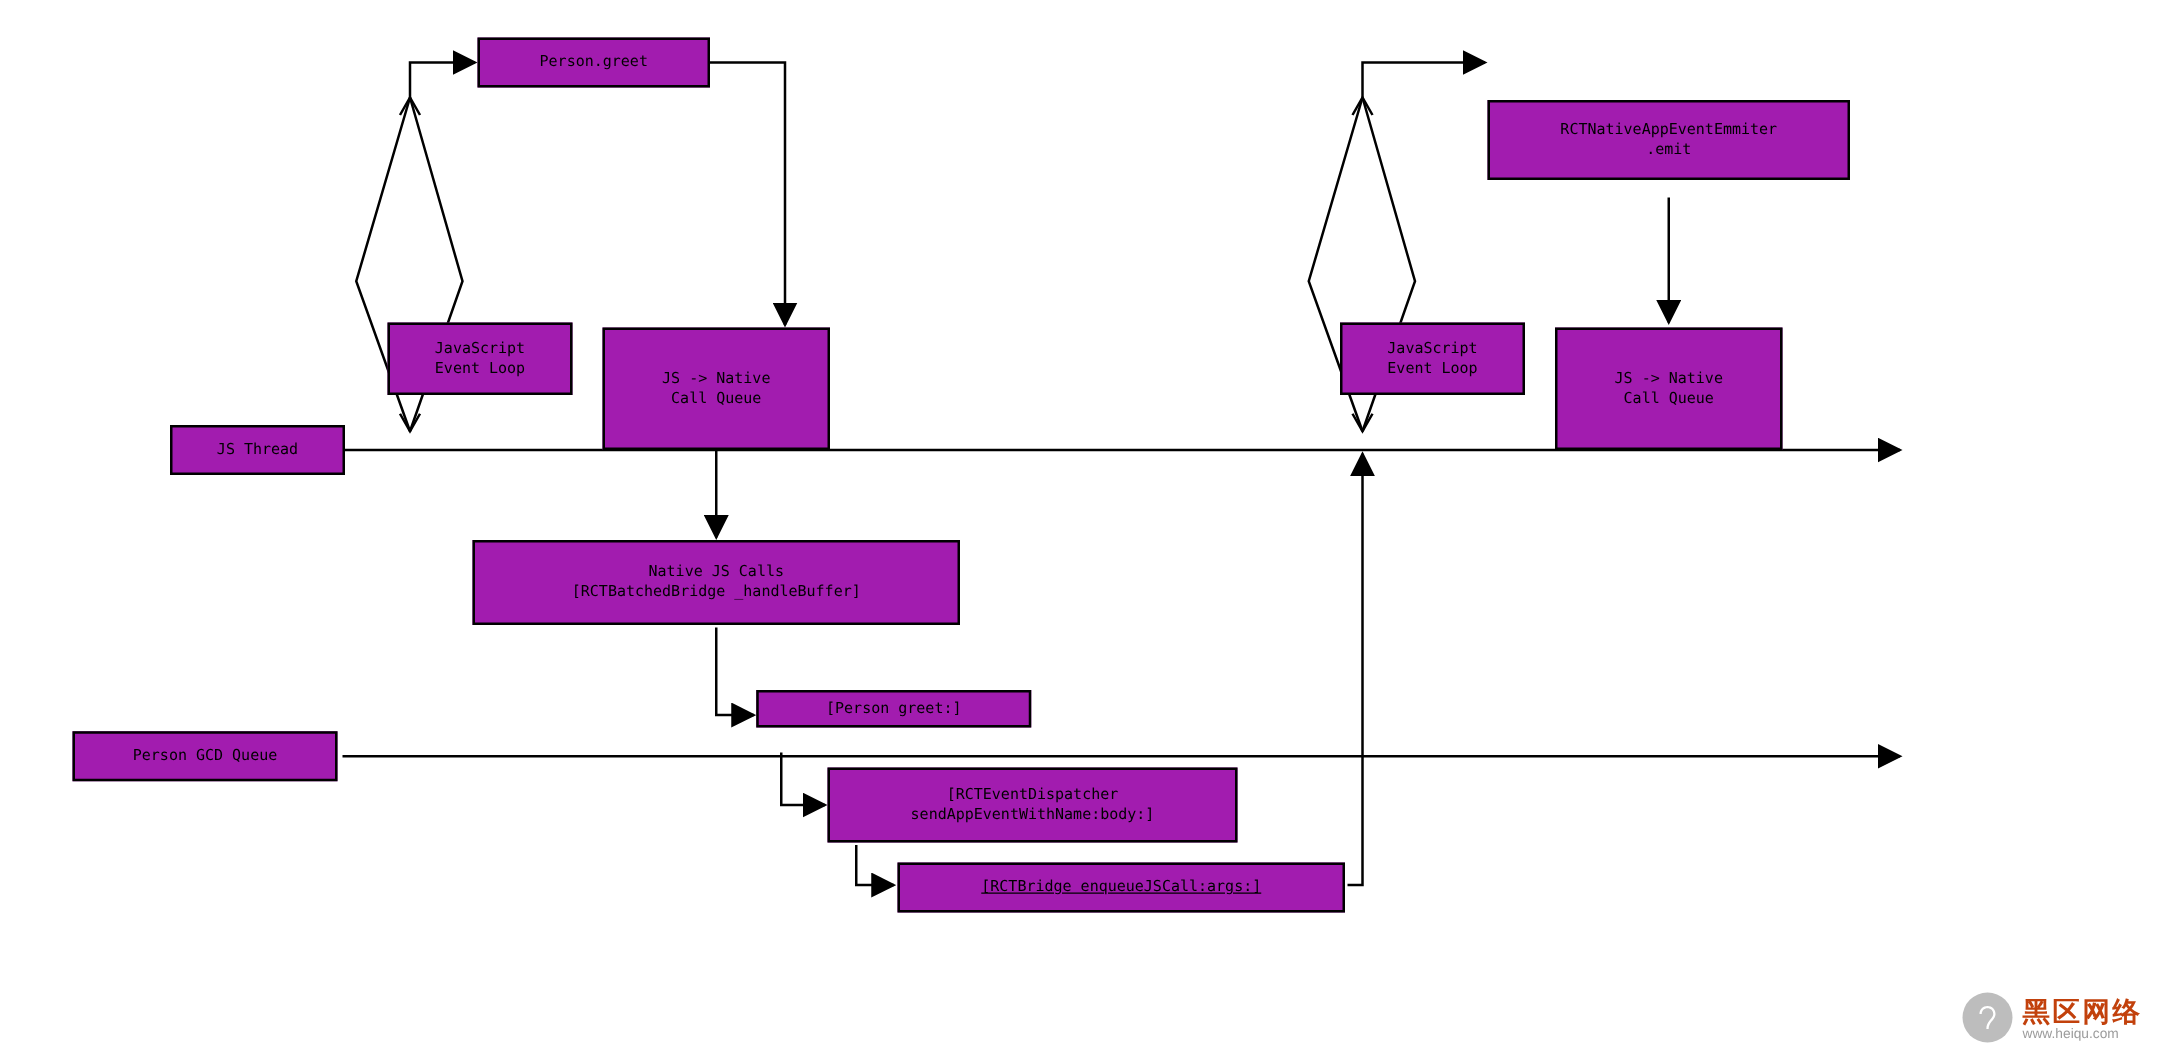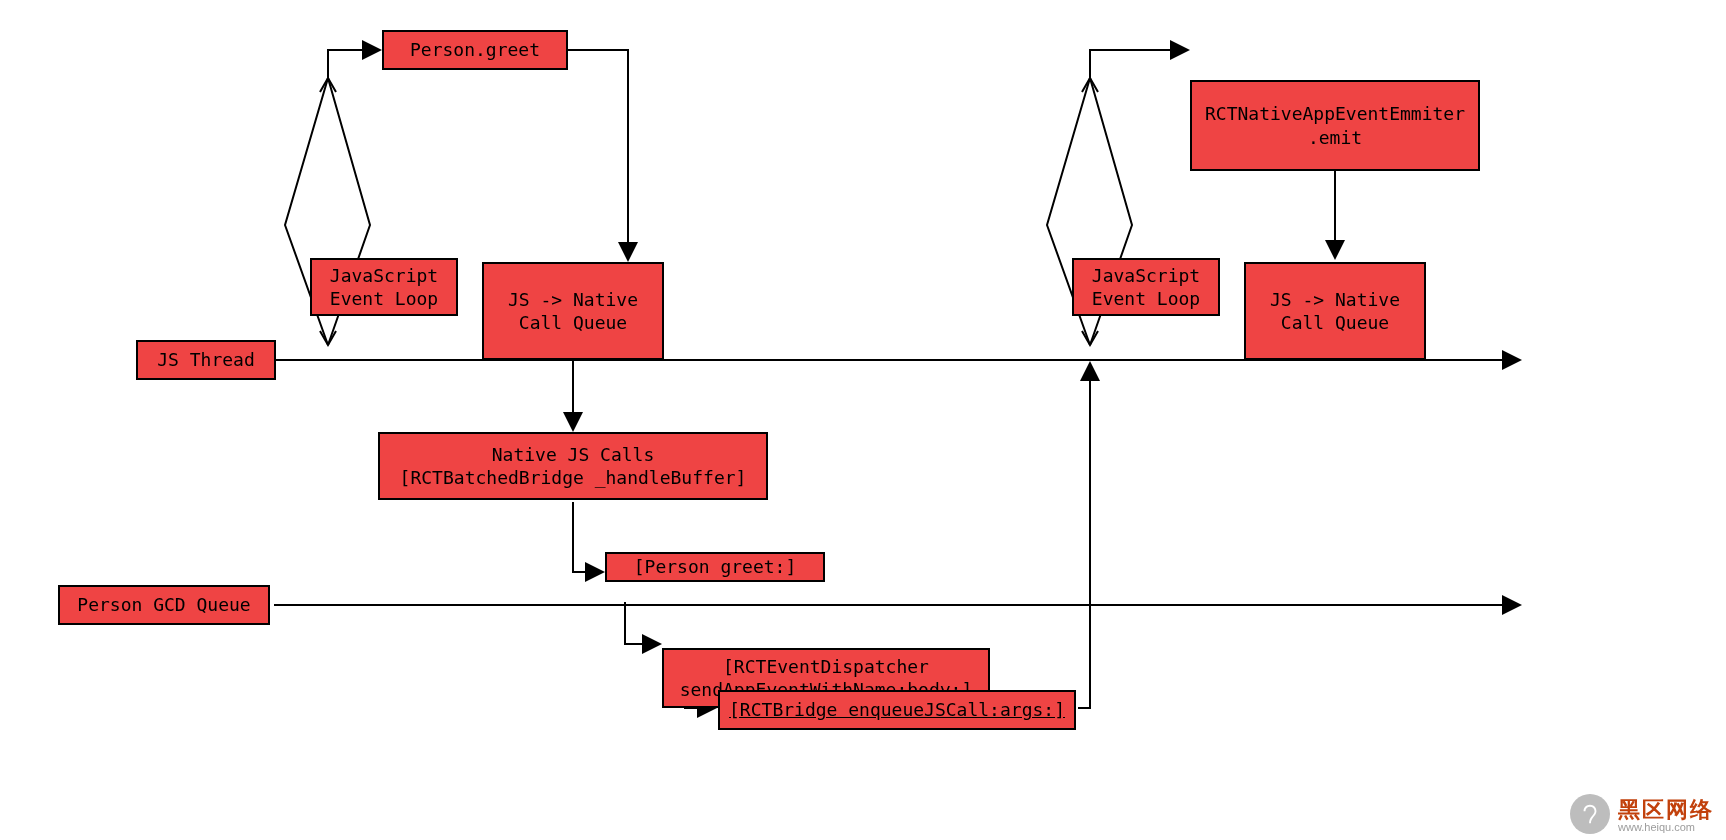--- a/index.html
+++ b/index.html
@@ -10,26 +10,26 @@
   }
   .stage {
     position: relative;
     width: 1726px;
     height: 840px;
     background: #ffffff;
   }
   .box {
     position: absolute;
     border: 2px solid #000;
-    background: #ef4444;
+    background: #a21caf;
     display: flex;
     align-items: center;
     justify-content: center;
     text-align: center;
-    font-size: 18px;
+    font-size: 12px;
     line-height: 1.3;
     padding: 4px 10px;
     box-sizing: border-box;
     white-space: pre;
   }
   svg.edges {
     position: absolute;
     left: 0; top: 0;
     width: 1726px;
     height: 840px;
@@ -116,25 +116,25 @@
   <div class="box" style="left:58px; top:585px; width:212px; height:40px;">Person GCD Queue</div>
 
   <div class="box" style="left:382px; top:30px; width:186px; height:40px;">Person.greet</div>
   <div class="box" style="left:310px; top:258px; width:148px; height:58px;">JavaScript
 Event Loop</div>
   <div class="box" style="left:482px; top:262px; width:182px; height:98px;">JS -&gt; Native
 Call Queue</div>
   <div class="box" style="left:378px; top:432px; width:390px; height:68px;">Native JS Calls
 [RCTBatchedBridge _handleBuffer]</div>
   <div class="box" style="left:605px; top:552px; width:220px; height:30px;">[Person greet:]</div>
-  <div class="box" style="left:662px; top:648px; width:328px; height:60px;">[RCTEventDispatcher
+  <div class="box" style="left:662px; top:614px; width:328px; height:60px;">[RCTEventDispatcher
 sendAppEventWithName:body:]</div>
   <div class="box" style="left:718px; top:690px; width:358px; height:40px;text-decoration:underline;">[RCTBridge enqueueJSCall:args:]</div>
 
-  <div class="box" style="left:1190px; top:80px; width:290px; height:91px;">RCTNativeAppEventEmmiter
+  <div class="box" style="left:1190px; top:80px; width:290px; height:64px;">RCTNativeAppEventEmmiter
 .emit</div>
   <div class="box" style="left:1072px; top:258px; width:148px; height:58px;">JavaScript
 Event Loop</div>
   <div class="box" style="left:1244px; top:262px; width:182px; height:98px;">JS -&gt; Native
 Call Queue</div>
 
   <div class="watermark">
     <div class="wm-circle">
       <svg width="22" height="22" viewBox="0 0 24 24">
           <path d="M12 2 C16 2 19 5 19 9 C19 14 13 16 13 22 L11 22 C11 15 17 13 17 9 C17 6 15 4 12 4 C9 4 7 6 7 9 L5 9 C5 5 8 2 12 2 Z" fill="#fff"></path>

